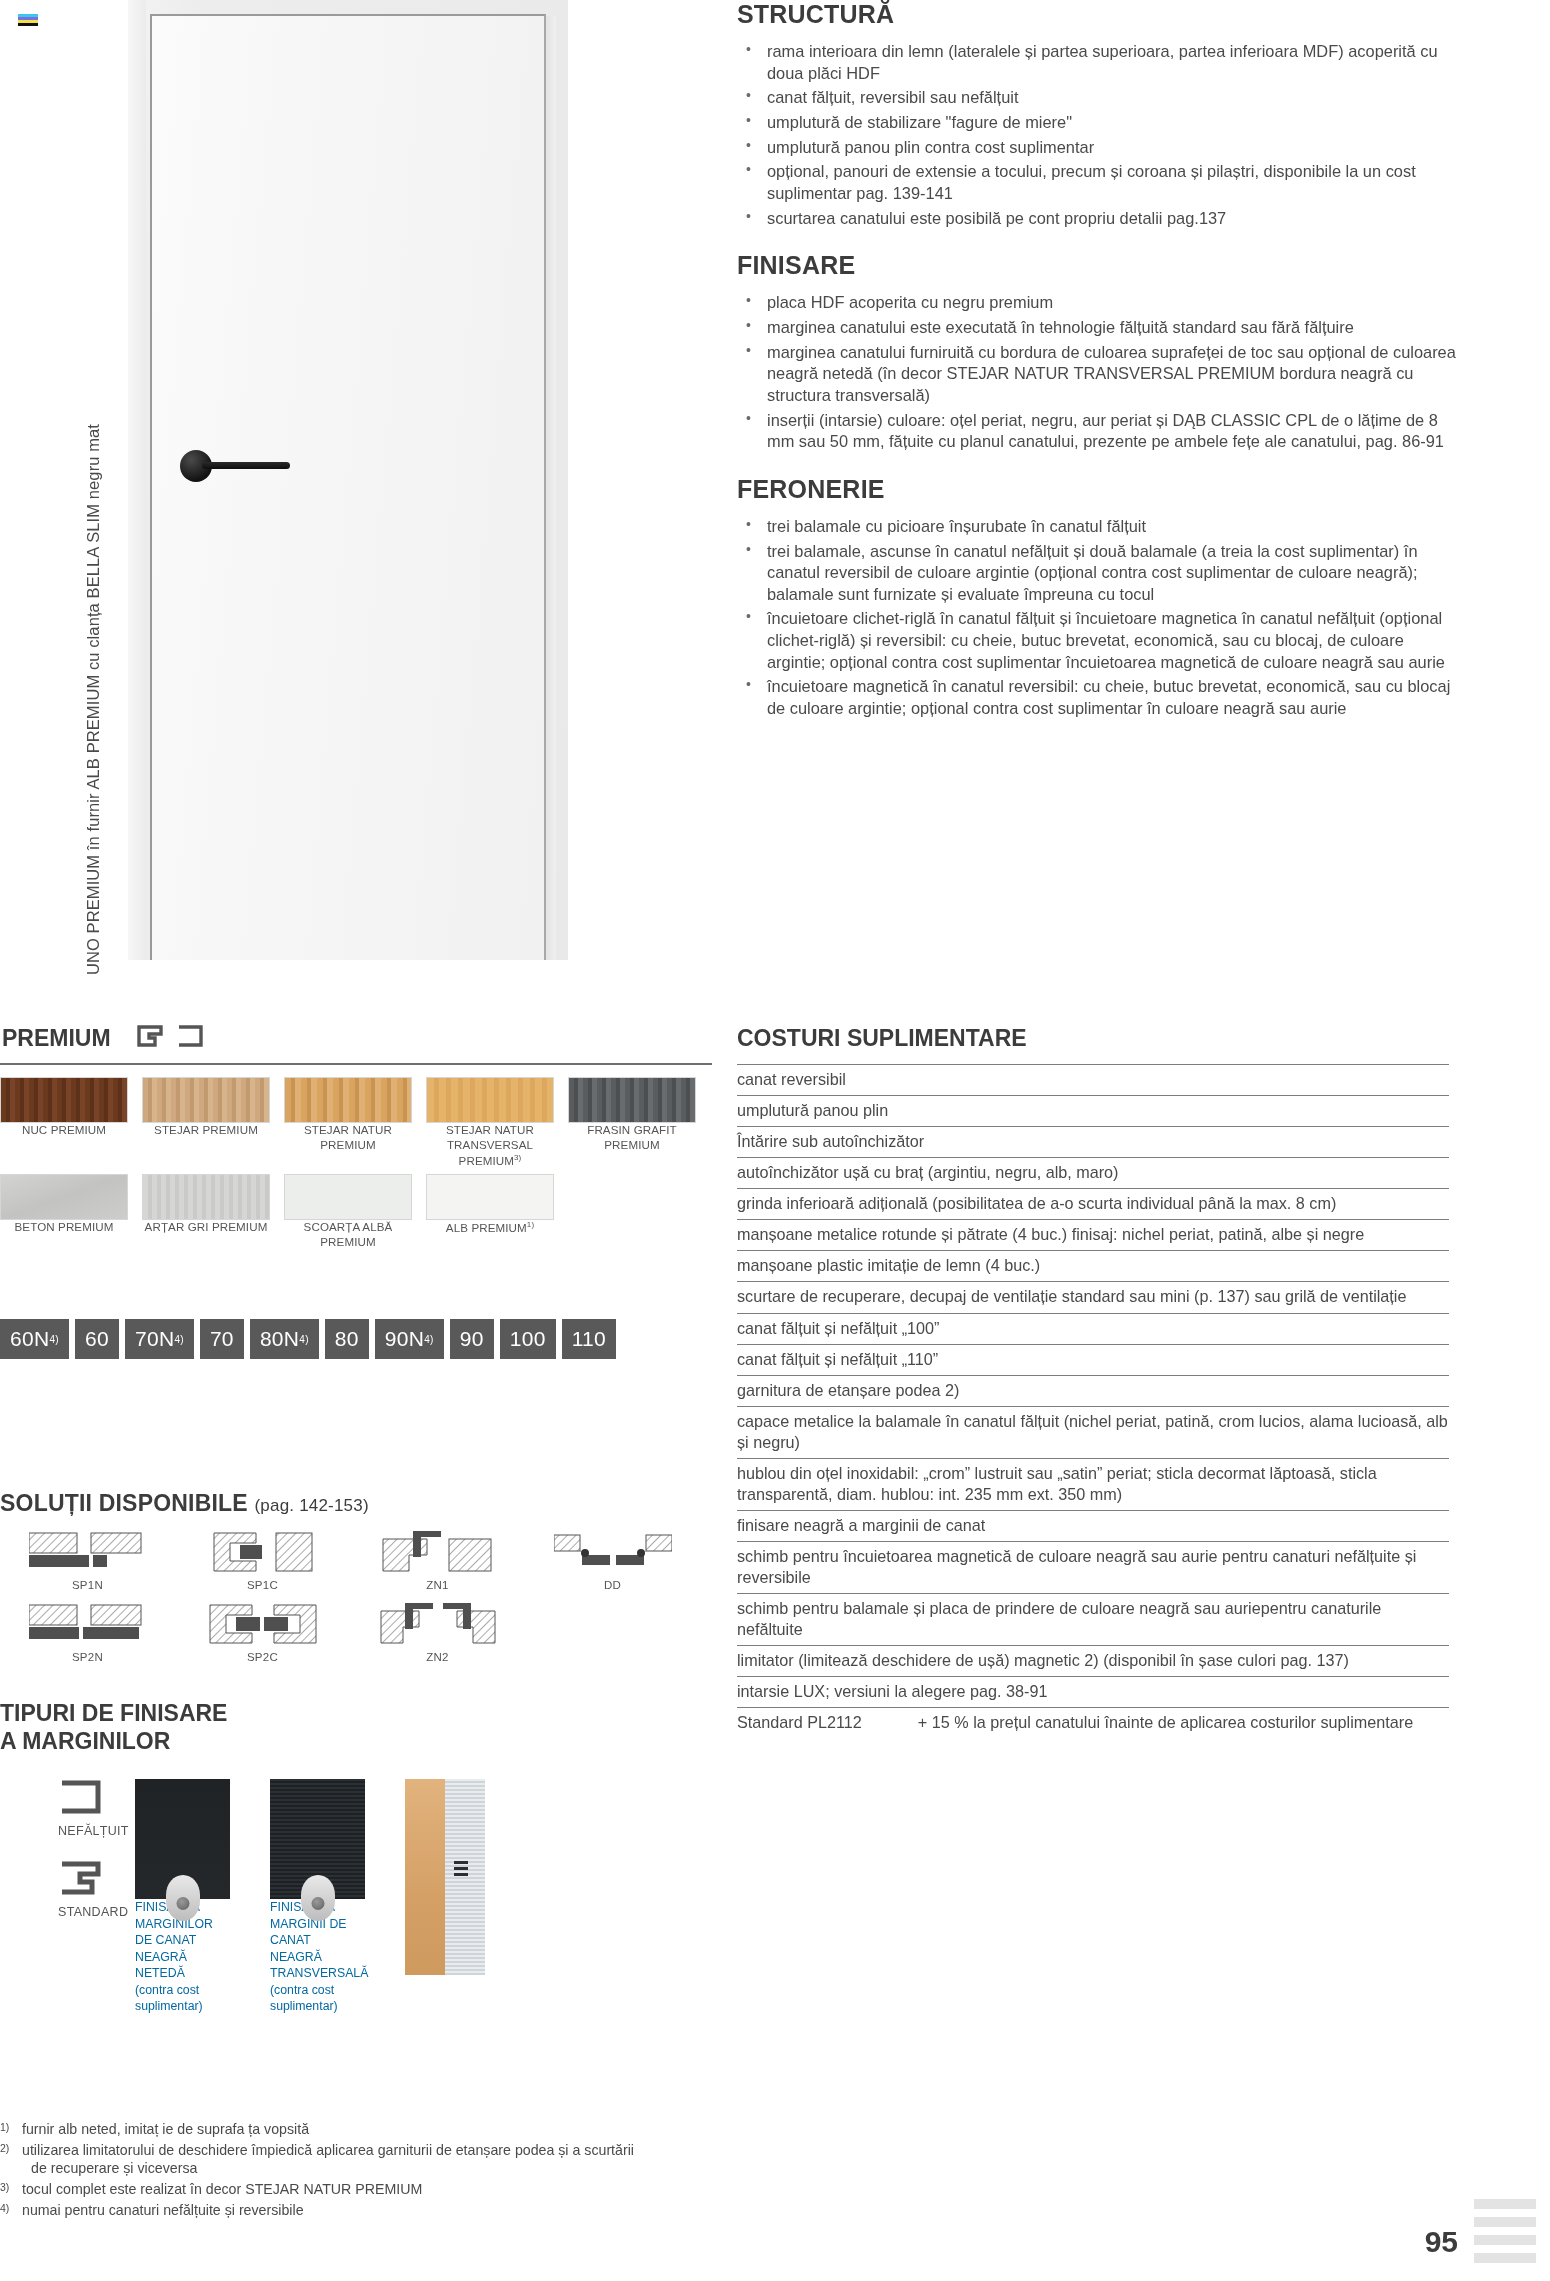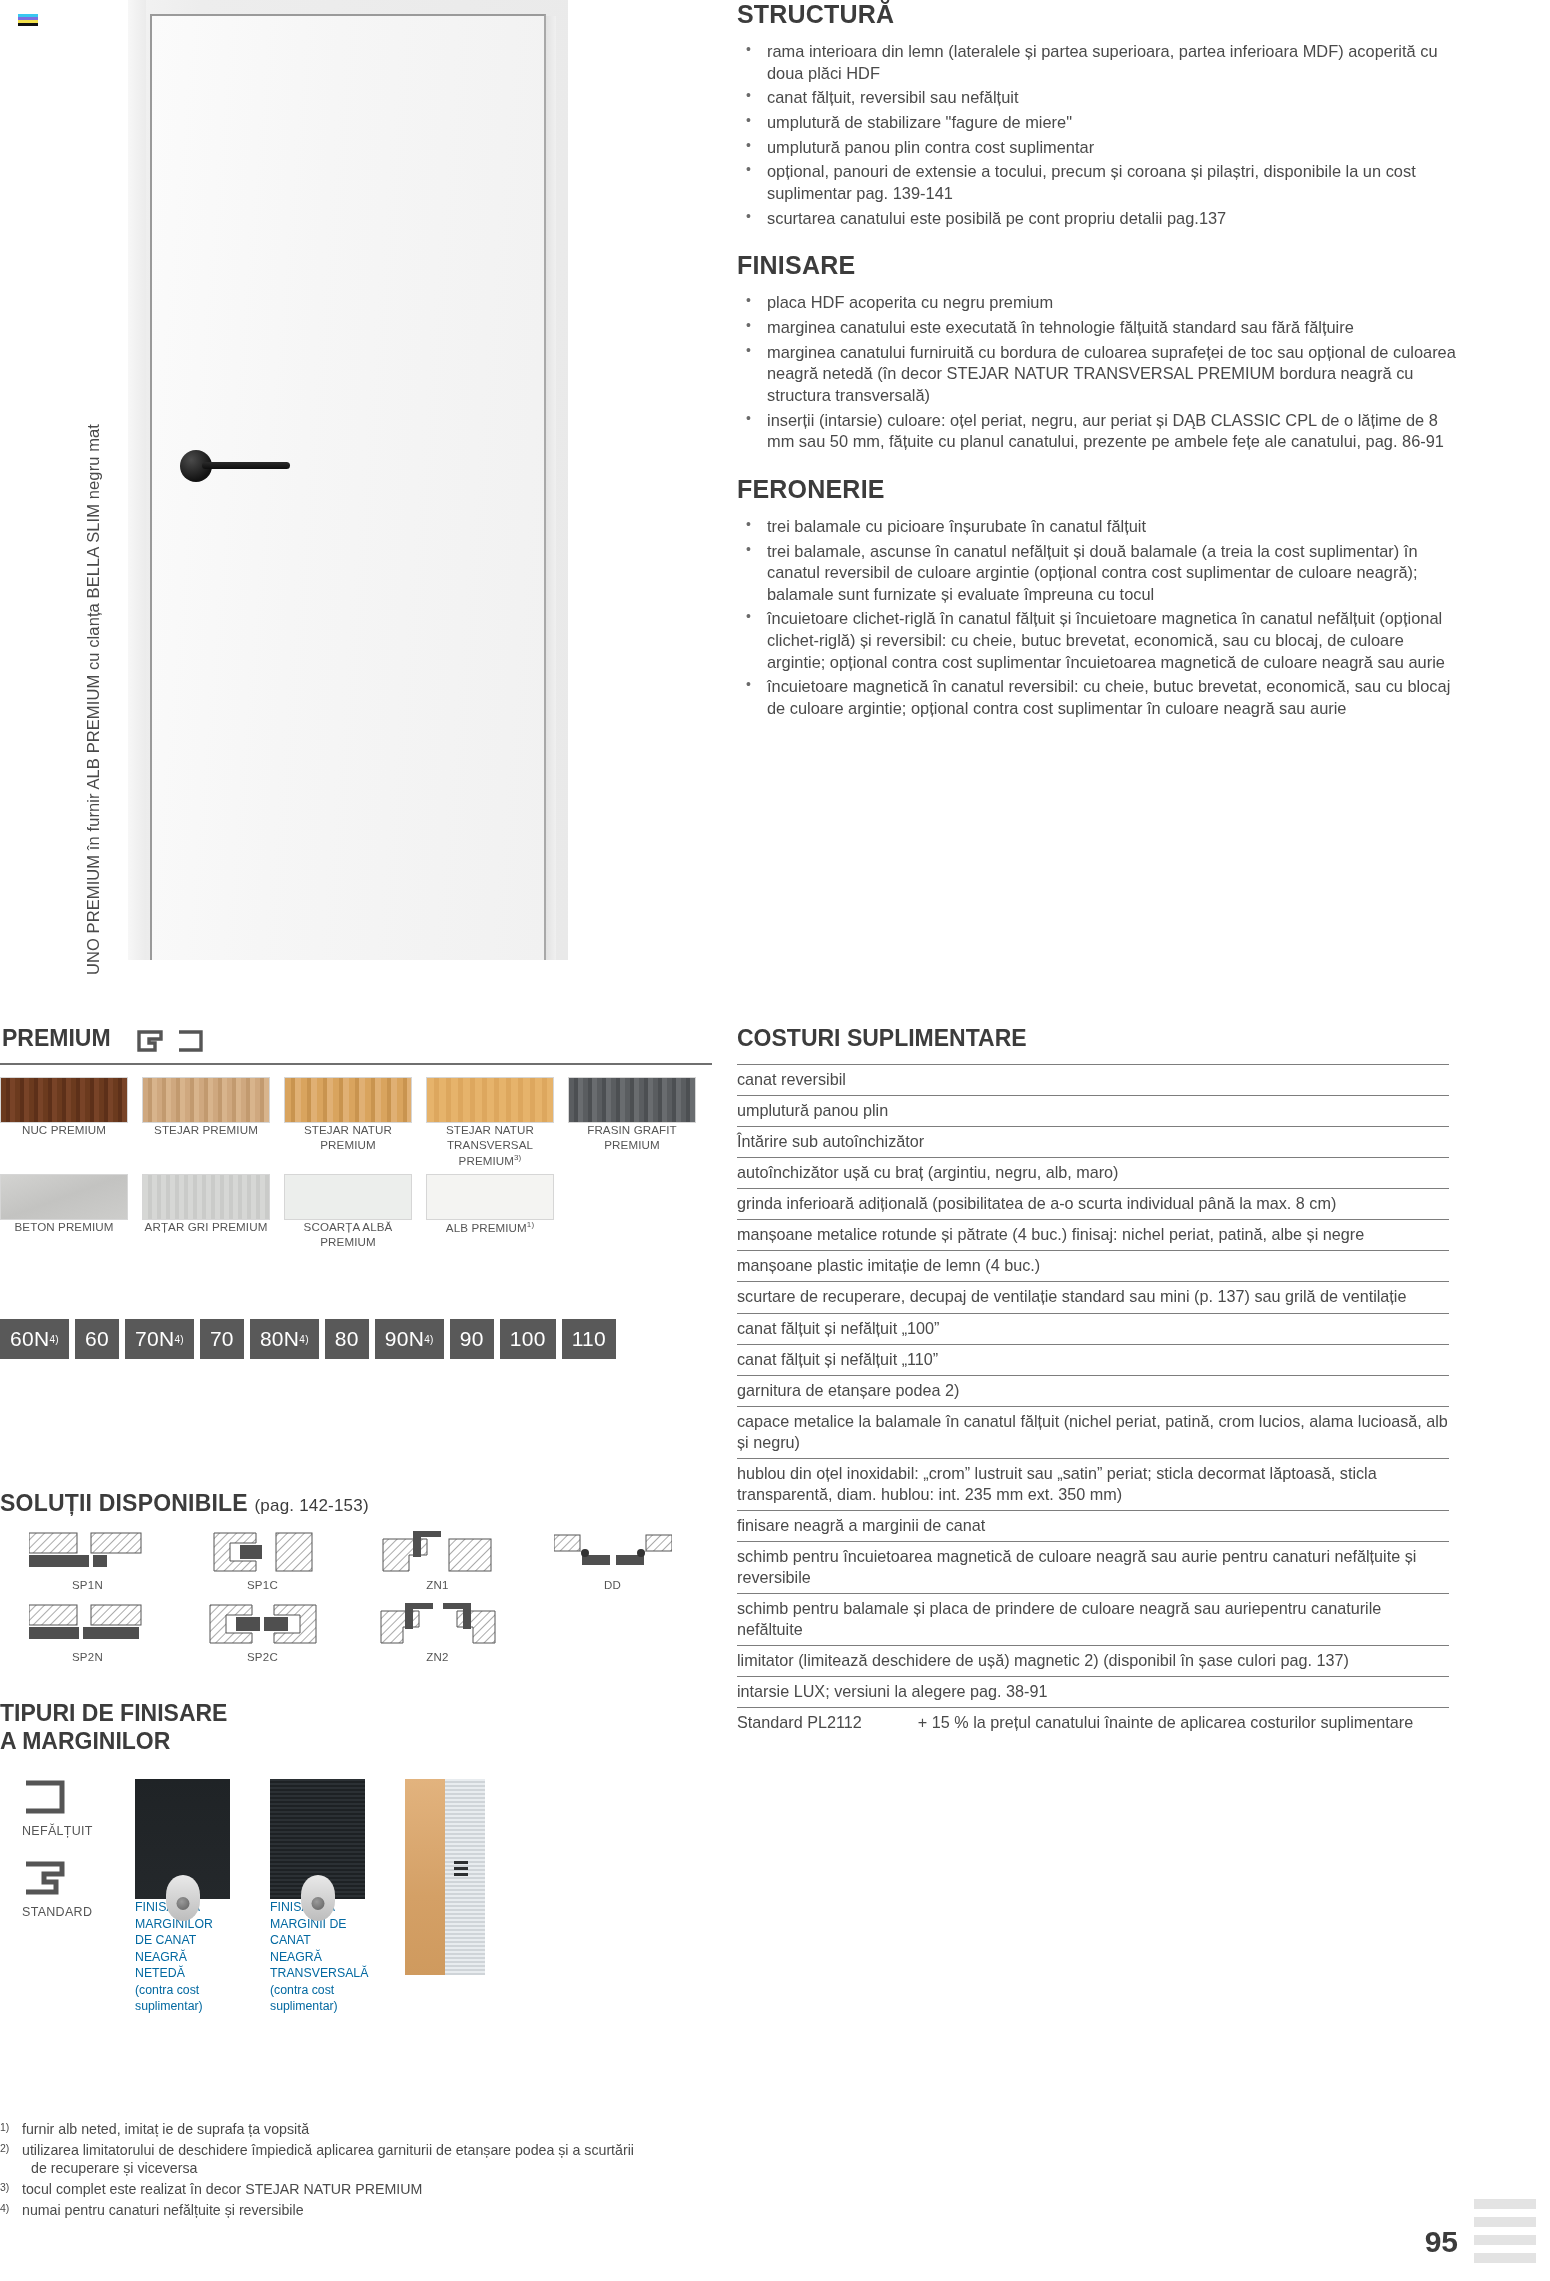--- a/index.html
+++ b/index.html
@@ -64,21 +64,21 @@
   .spec li:before{
     content:"•"; position:absolute; left:9px; top:-1px; font-size:14px; color:#6a6a6a;
   }
 
   
   .sect-title{ font-size:23px; font-weight:bold; color:#3c3c3c; letter-spacing:.2px; }
   .sect-title .sub{ font-size:17px; font-weight:normal; }
 
   
   .premium{ position:absolute; left:0; top:1025px; width:712px; }
-  .premium-head{ display:flex; align-items:flex-end; gap:26px; padding-left:2px; }
+  .premium-head{ display:flex; align-items:flex-start; gap:26px; padding-left:2px; }
   .premium-head .t{ font-size:23px; font-weight:bold; color:#3c3c3c; }
   .ico-group{ display:flex; gap:14px; align-items:center; }
   .hr-thick{ height:2px; background:#6f6f6f; margin-top:11px; }
 
   .swatch-row{ display:flex; gap:14px; margin-top:12px; }
   .swatch{ width:128px; }
   .swatch .chip{ width:128px; height:46px; border:1px solid #d6d6d6; }
   .swatch .cap{
     margin-top:0; text-align:center; font-size:11.6px; color:#555;
     line-height:1.28; letter-spacing:.1px;
@@ -100,21 +100,21 @@
   .sol-grid{ margin-top:14px; }
   .sol-line{ display:flex; }
   .sol-item{ width:175px; text-align:center; }
   .sol-item .lbl{ font-size:11.5px; color:#555; letter-spacing:.3px; margin-top:2px; }
   .sol-svg{ display:block; margin:0 auto; }
 
   
   .tipuri{ position:absolute; left:0; top:1700px; width:712px; }
   .tipuri .hdr{ font-size:23px; font-weight:bold; color:#3c3c3c; line-height:1.2; }
   .tipuri-body{ display:flex; margin-top:24px; }
-  .edge-col{ width:135px; padding-left:22px; }
+  .edge-col{ width:135px; padding-left:58px; }
   .edge-item{ margin-bottom:22px; }
   .edge-item .cap{ font-size:12.5px; color:#555; margin-top:5px; letter-spacing:.3px; }
   .fin-card{ width:95px; margin-right:40px; }
   .fin-card .img{ width:95px; height:120px; }
   .fin-smooth{ background:linear-gradient(180deg,#1f2326,#24282b); position:relative; }
   .fin-trans{ background:
       repeating-linear-gradient(0deg,#1d2124 0px,#1d2124 2px,#2b3034 2px,#2b3034 4px);
       position:relative; }
   .fin-card .img .knob{
     position:absolute; left:50%; transform:translateX(-50%); bottom:-22px;

